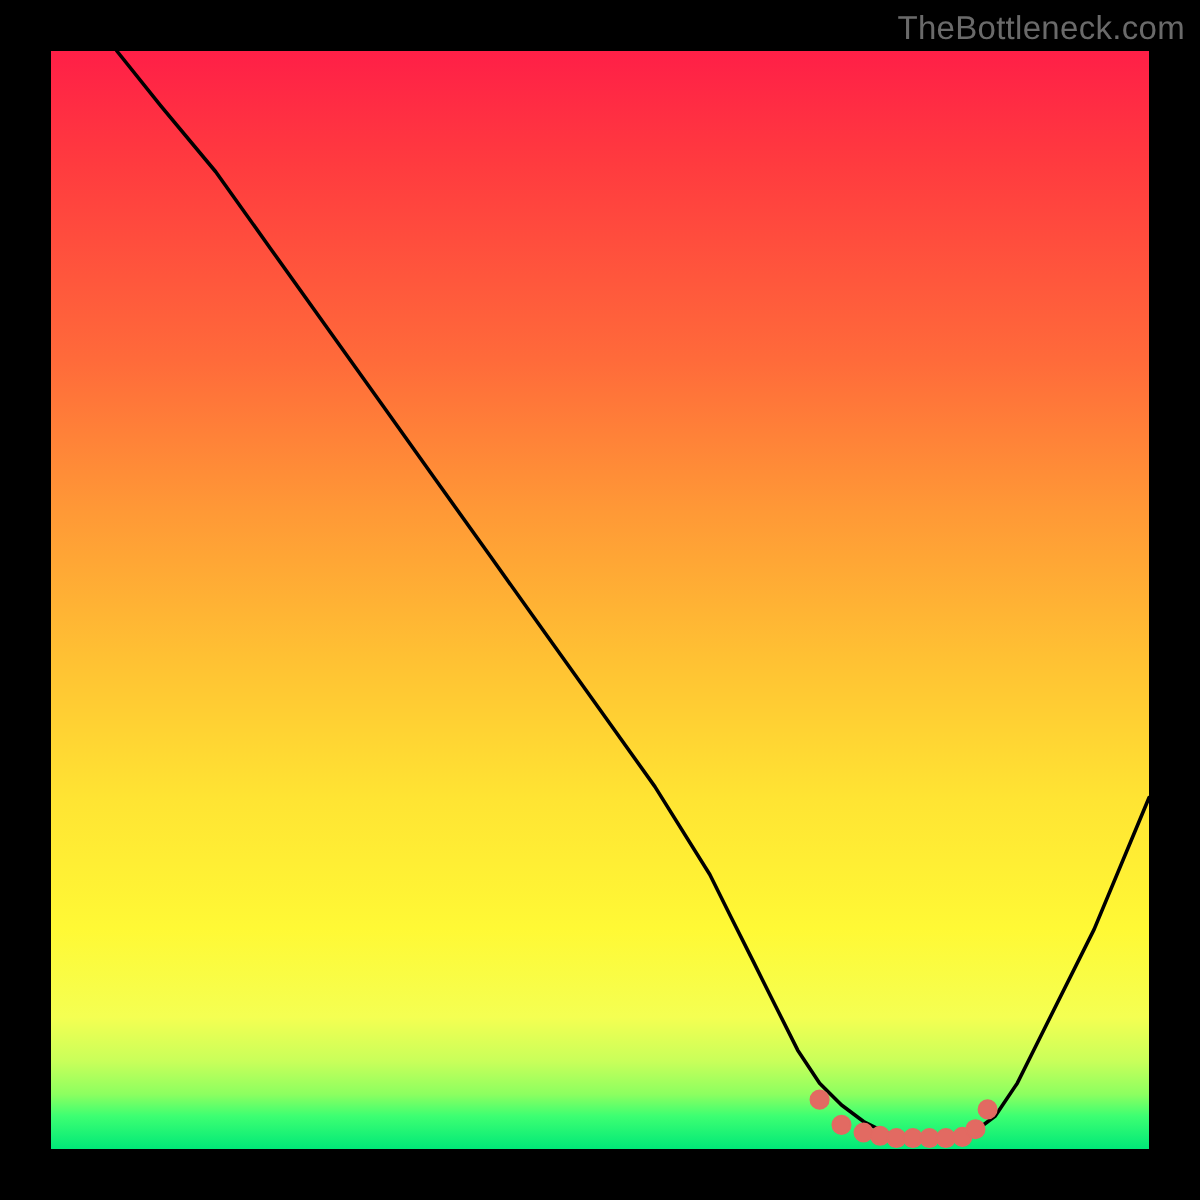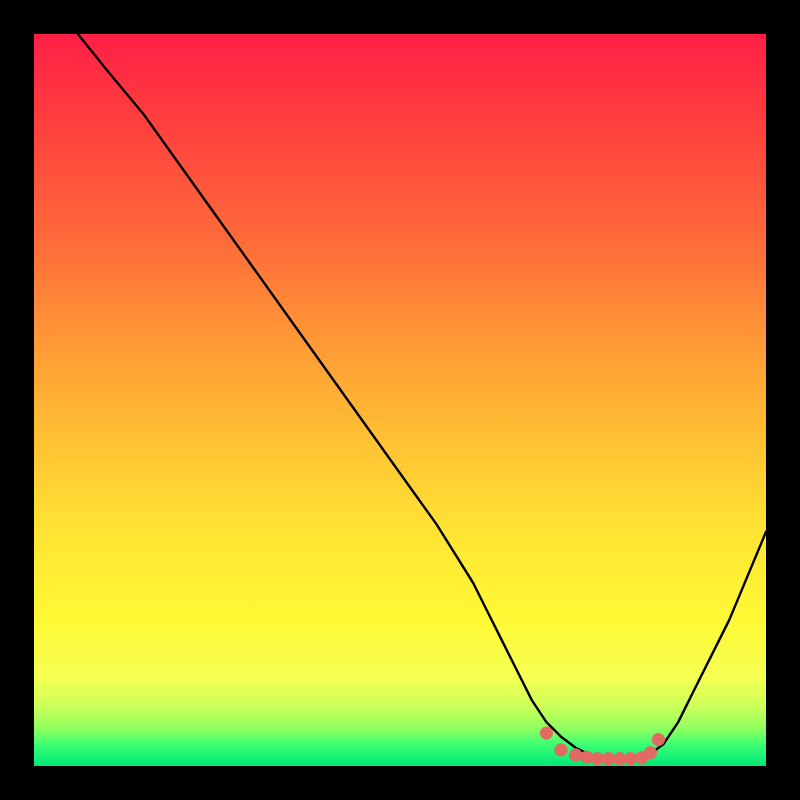--- a/index.html
+++ b/index.html
@@ -57,20 +57,21 @@
     top: 0;
     width: 732px;
     height: 732px;
     overflow: visible;
   }
 </style>
 </head>
 <body>
 
 <div class="frame">
+  <div class="watermark">TheBottleneck.com</div>
   <div class="plot-area">
     <svg class="curve" viewBox="0 0 732 732">
       <path id="main-curve" fill="none" stroke="#000000" stroke-width="2.4" stroke-linecap="round" stroke-linejoin="round" d="M43.9 0.0 L73.2 36.6 L109.8 80.5 L146.4 131.8 L183.0 183.0 L219.6 234.2 L256.2 285.5 L292.8 336.7 L329.4 388.0 L366.0 439.2 L402.6 490.4 L439.2 549.0 L453.8 578.3 L468.5 607.6 L483.1 636.8 L497.8 666.1 L512.4 688.1 L527.0 702.7 L541.7 713.7 L556.3 721.0 L571.0 724.7 L585.6 724.7 L600.2 724.7 L614.9 721.0 L629.5 710.0 L644.2 688.1 L658.8 658.8 L695.4 585.6 L732.0 497.8"></path>
       <g id="dots-group">
           <circle cx="512.4" cy="699.1" r="6.2" fill="#e26a62" stroke="#e26a62"></circle>
           <circle cx="527.0" cy="715.9" r="6.2" fill="#e26a62" stroke="#e26a62"></circle>
           <circle cx="541.7" cy="721.0" r="6.2" fill="#e26a62" stroke="#e26a62"></circle>
           <circle cx="552.7" cy="723.2" r="6.2" fill="#e26a62" stroke="#e26a62"></circle>
           <circle cx="563.6" cy="724.7" r="6.2" fill="#e26a62" stroke="#e26a62"></circle>
           <circle cx="574.6" cy="724.7" r="6.2" fill="#e26a62" stroke="#e26a62"></circle>

